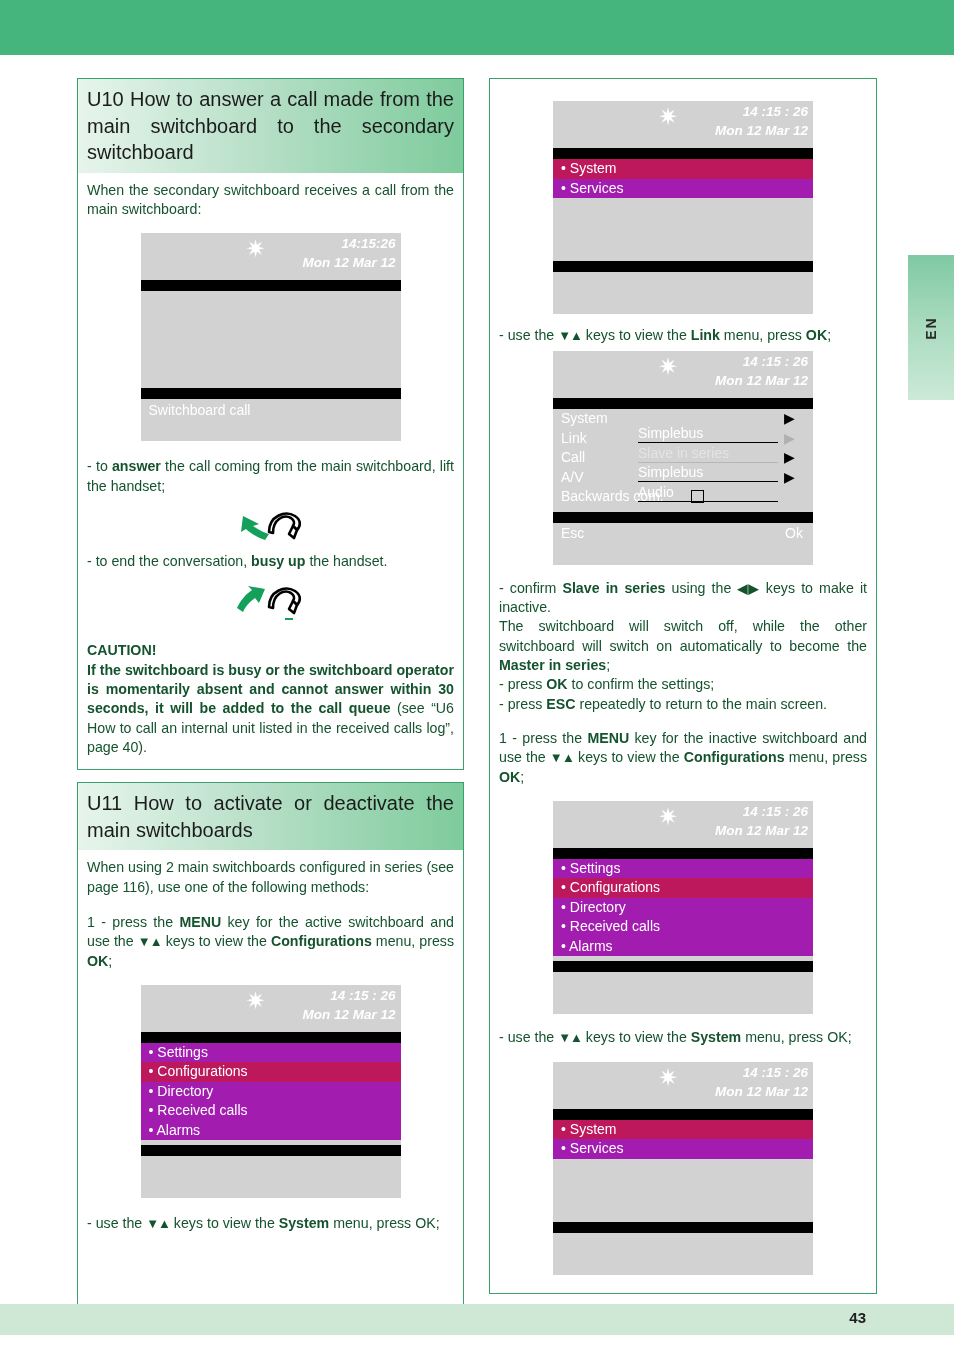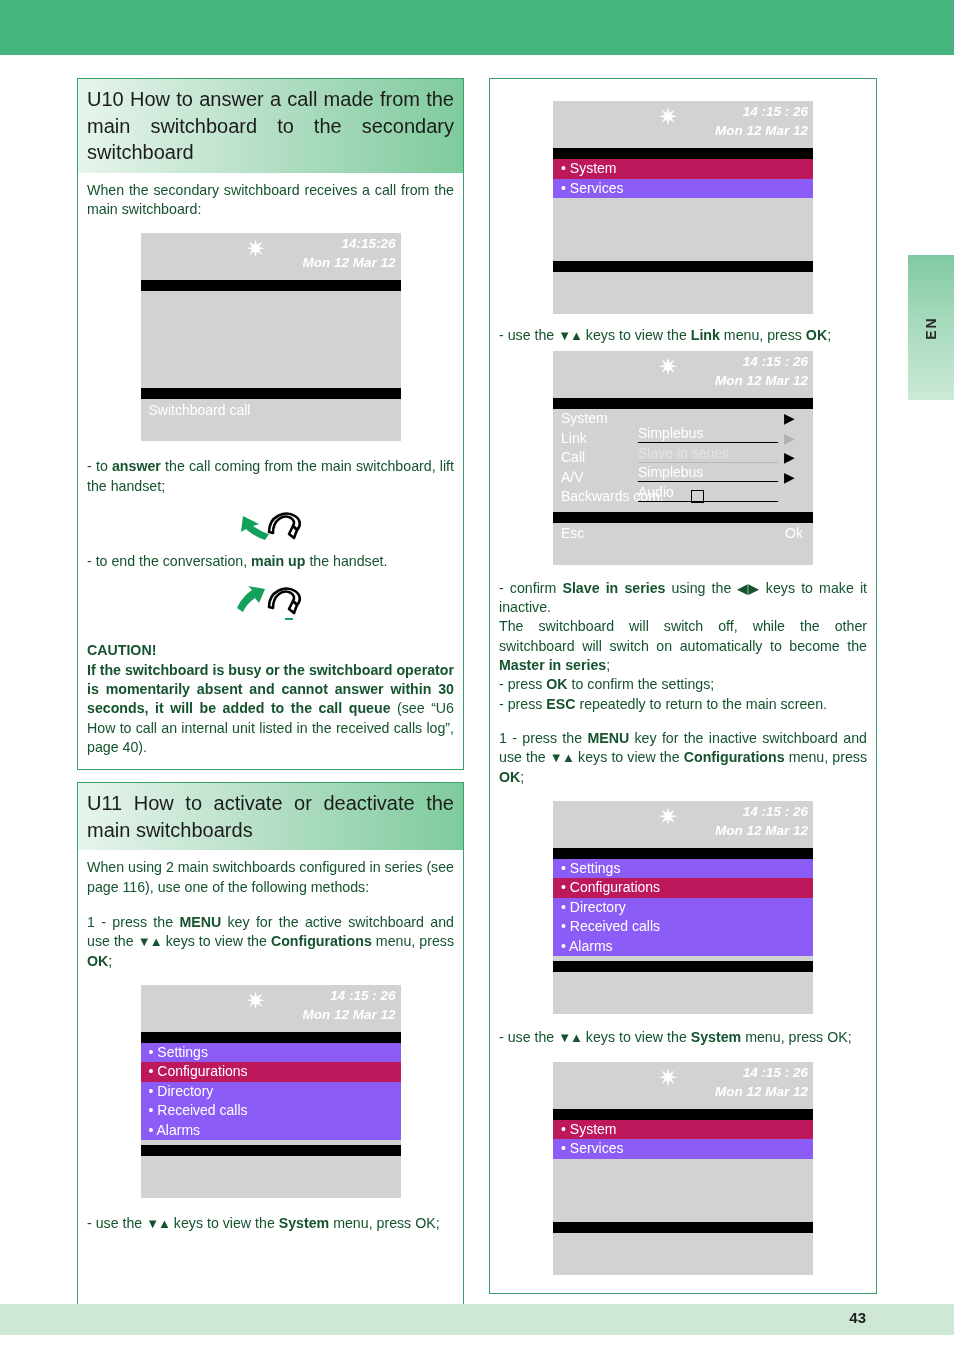--- a/index.html
+++ b/index.html
@@ -143,21 +143,21 @@
   .scr-body {
     background: #d2d2d2;
     padding: 0;
   }
   .scr-item {
     font-size: 14px;
     color: #ffffff;
     padding: 0 0 0 8px;
     line-height: 19.5px;
     height: 19.5px;
-    background: #8b5cf6;
+    background: #a21caf;
     white-space: nowrap;
   }
   .scr-item.sel { background: #be185d; }
   .scr-filler {
     background: #d2d2d2;
   }
   .scr-foot {
     background: #d2d2d2;
     height: 42px;
     position: relative;
@@ -257,21 +257,21 @@
       <p class="t" style="margin-top:16px"><span>- to </span><span class="bold">answer</span><span> the call coming from the main switchboard, lift the handset;</span></p>
 
       <div class="icon-row">
         <svg width="72" height="40" viewBox="0 0 72 40">
           <path d="M34 26 C34 10, 50 4, 60 10 C66 14, 66 20, 62 24 L58 20 C60 17, 59 14, 56 12 C49 8, 38 13, 38 27 Z" fill="#ffffff" stroke="#000000" stroke-width="2.6" stroke-linejoin="round"></path>
           <path d="M62 24 L58 20 L54 28 L59 32 Z" fill="#ffffff" stroke="#000000" stroke-width="2.6" stroke-linejoin="round"></path>
           <path d="M8 10 L24 18 L18 20 C24 24, 30 27, 34 28 L30 34 C24 32, 16 28, 11 23 L6 26 Z" fill="#12a05a"></path>
         </svg>
       </div>
 
-      <p class="t" style="margin-top:4px"><span>- to end the conversation, </span><span class="bold">main up</span><span> the handset.</span></p>
+      <p class="t" style="margin-top:4px"><span>- to end the conversation, </span><span class="bold">busy up</span><span> the handset.</span></p>
 
       <div class="icon-row">
         <svg width="72" height="42" viewBox="0 0 72 42">
           <path d="M34 26 C34 10, 50 4, 60 10 C66 14, 66 20, 62 24 L58 20 C60 17, 59 14, 56 12 C49 8, 38 13, 38 27 Z" fill="#ffffff" stroke="#000000" stroke-width="2.6" stroke-linejoin="round"></path>
           <path d="M62 24 L58 20 L54 28 L59 32 Z" fill="#ffffff" stroke="#000000" stroke-width="2.6" stroke-linejoin="round"></path>
           <path d="M30 8 L24 22 L20 17 C14 21, 10 26, 8 31 L2 27 C5 20, 11 13, 17 9 L13 5 Z" fill="#12a05a"></path>
           <line x1="50" y1="38" x2="58" y2="38" stroke="#12a05a" stroke-width="2"></line>
         </svg>
       </div>
 

